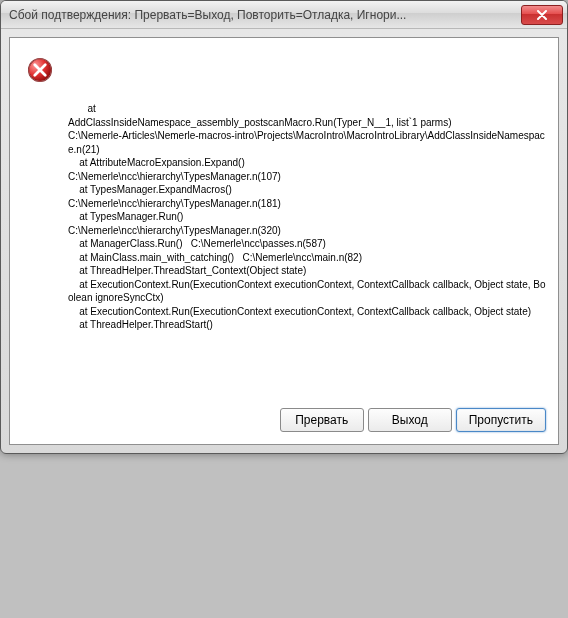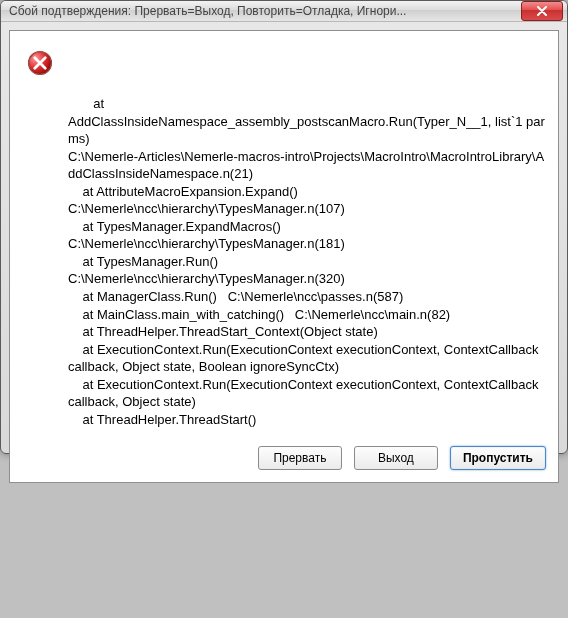--- a/index.html
+++ b/index.html
@@ -74,50 +74,49 @@
       padding-left: 4px;
     }
     .error-icon {
       width: 28px;
       height: 28px;
     }
     .msg-col {
       flex: 1;
       padding-top: 50px;
       padding-left: 6px;
-      font-size: 13px;
+      font-size: 10px;
       line-height: 1.35;
       color: #000;
       white-space: pre-wrap;
       word-break: break-all;
       overflow: hidden;
       font-family: "Segoe UI", Tahoma, sans-serif;
     }
     .button-row {
       display: flex;
       justify-content: flex-end;
-      gap: 12px;
+      gap: 4px;
       padding-top: 18px;
     }
     .dlg-btn {
       min-width: 84px;
       height: 24px;
       padding: 0 12px;
       font-size: 12px;
       font-family: "Segoe UI", Tahoma, sans-serif;
       background: linear-gradient(to bottom, #fdfdfd 0%, #ebebeb 100%);
       border: 1px solid #8a8a8a;
       border-radius: 3px;
       cursor: default;
       color: #000;
     }
     .dlg-btn.default {
       border: 1px solid #4a88c7;
       box-shadow: 0 0 2px rgba(74,136,199,0.8), inset 0 0 1px #88b8e8;
-      font-weight: bold;
     }
   </style>
 </head>
 <body>
 
 <div class="window">
   <div class="titlebar">
     <div class="title-text">Сбой подтверждения: Прервать=Выход, Повторить=Отладка, Игнори...</div>
     <div class="close-btn">
       <svg viewBox="0 0 10 10">

